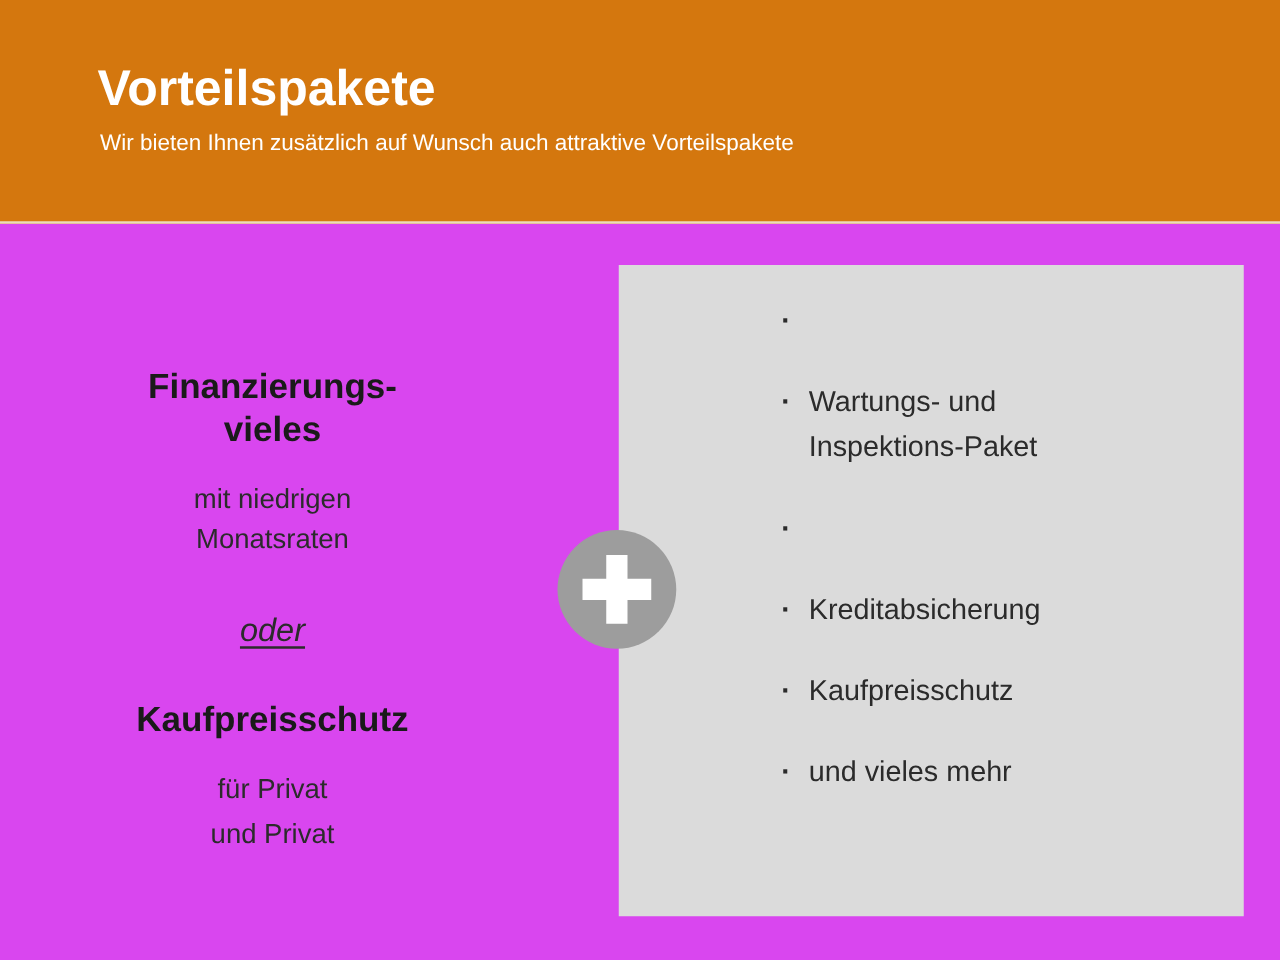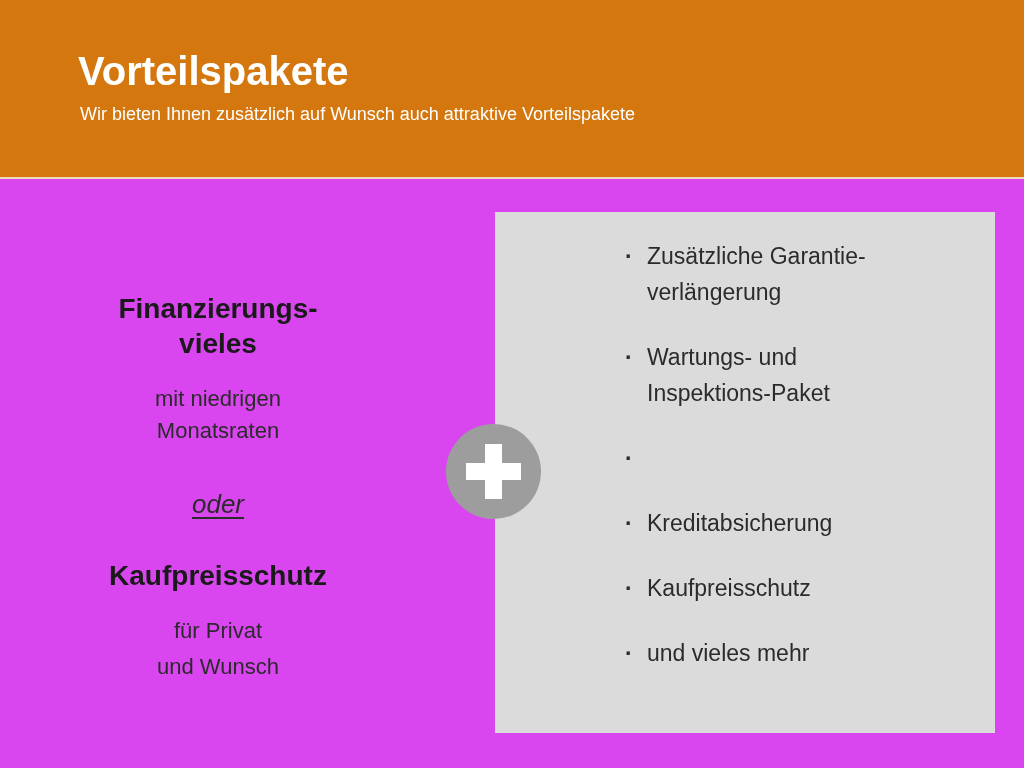--- a/index.html
+++ b/index.html
@@ -137,32 +137,28 @@
       <span>vieles</span>
     </h2>
     <p class="body-lines finance-sub">
       <span>mit niedrigen</span>
       <span>Monatsraten</span>
     </p>
     <p class="oder">oder</p>
     <h2 class="leasing-title">Kaufpreisschutz</h2>
     <p class="body-lines leasing-sub">
       <span>für Privat</span>
-      <span>und Wunsch</span>
+      <span>und Privat</span>
     </p>
   </section>
 
   <section class="panel">
     <ul class="benefits">
       <li>
         <span class="bullet">·</span>
-        <span class="lines">
-          <span>Zusätzliche Garantie-</span>
-          <span>verlängerung</span>
-        </span>
       </li>
       <li>
         <span class="bullet">·</span>
         <span class="lines">
           <span>Wartungs- und</span>
           <span>Inspektions-Paket</span>
         </span>
       </li>
       <li>
         <span class="bullet">·</span>

